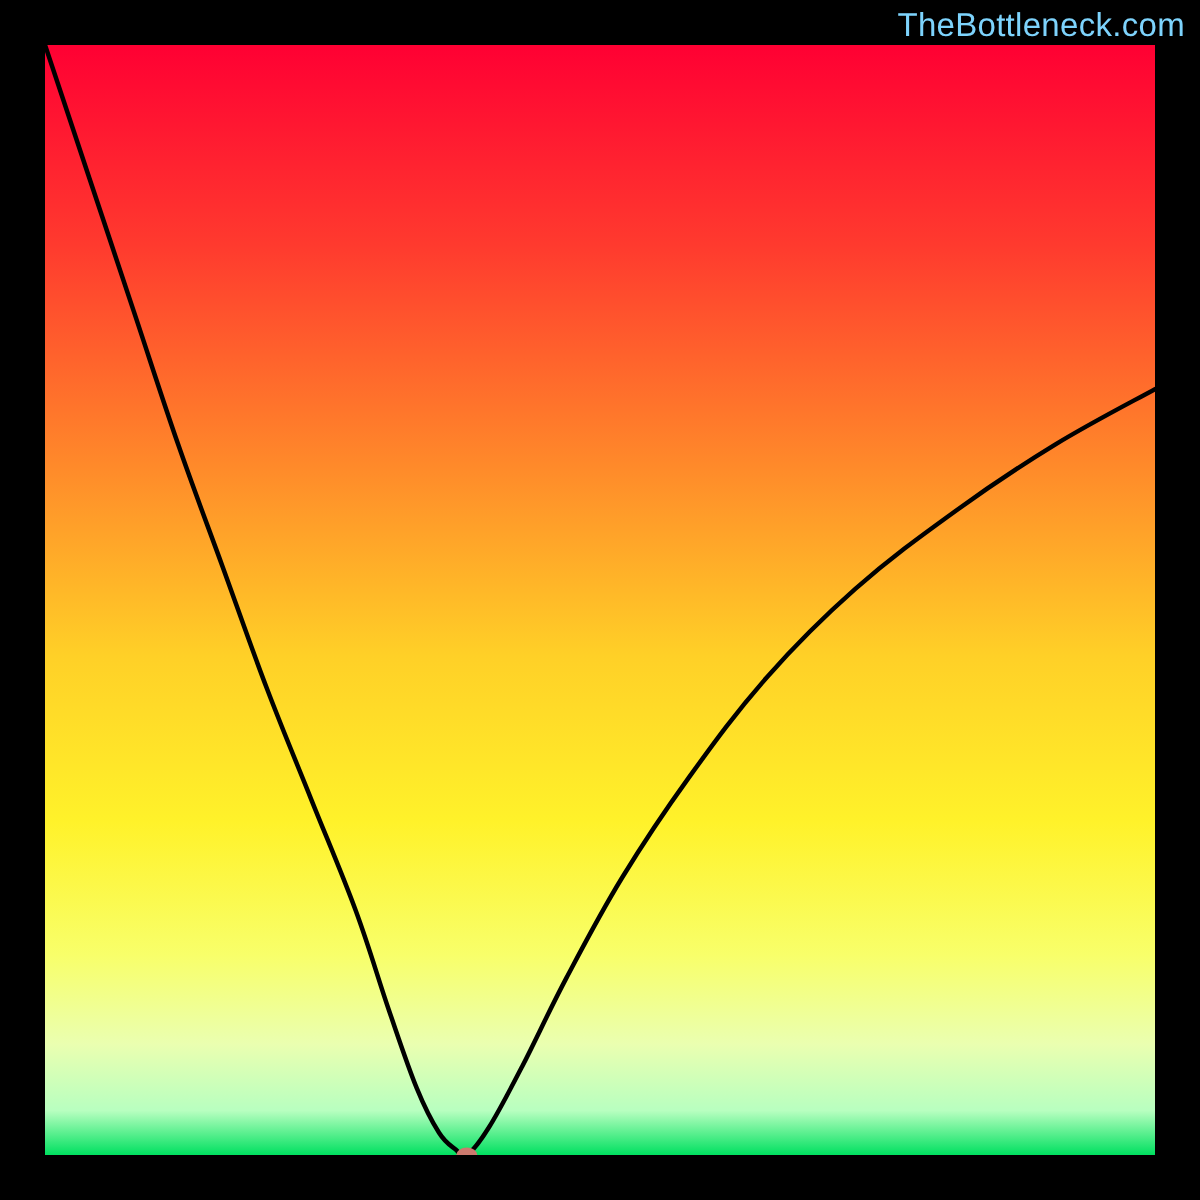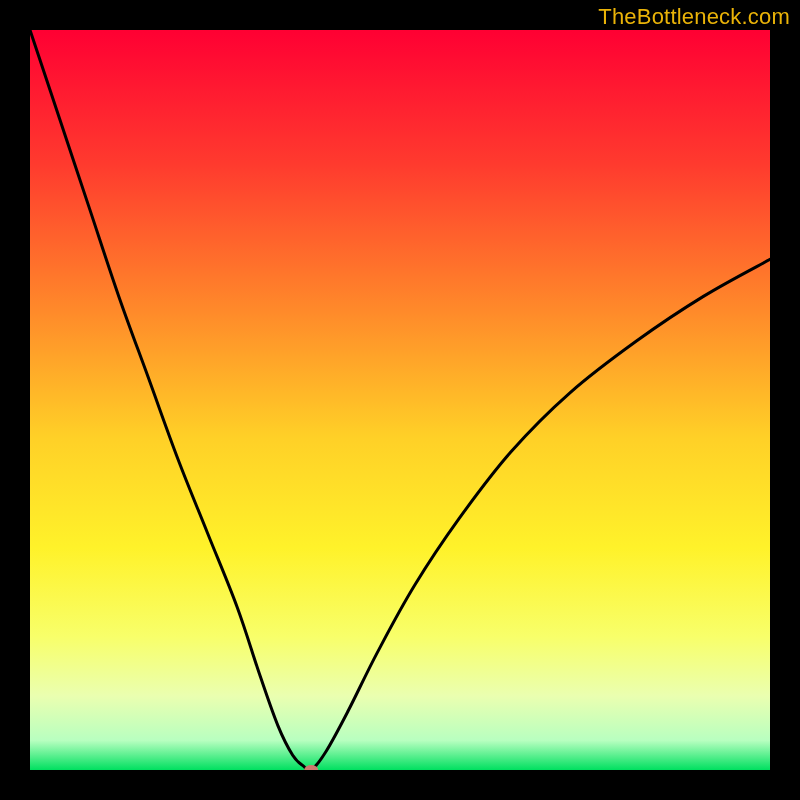--- a/index.html
+++ b/index.html
@@ -22,21 +22,21 @@
     left: 30px;
     top: 30px;
     width: 740px;
     height: 740px;
     overflow: hidden;
   }
   .attribution {
     position: absolute;
     top: 4px;
     right: 10px;
-    color: #eab308;
+    color: #7dd3fc;
     font-size: 22px;
     font-weight: 500;
     letter-spacing: 0.2px;
     user-select: none;
   }
   svg { display: block; }
 </style>
 </head>
 <body>
 

